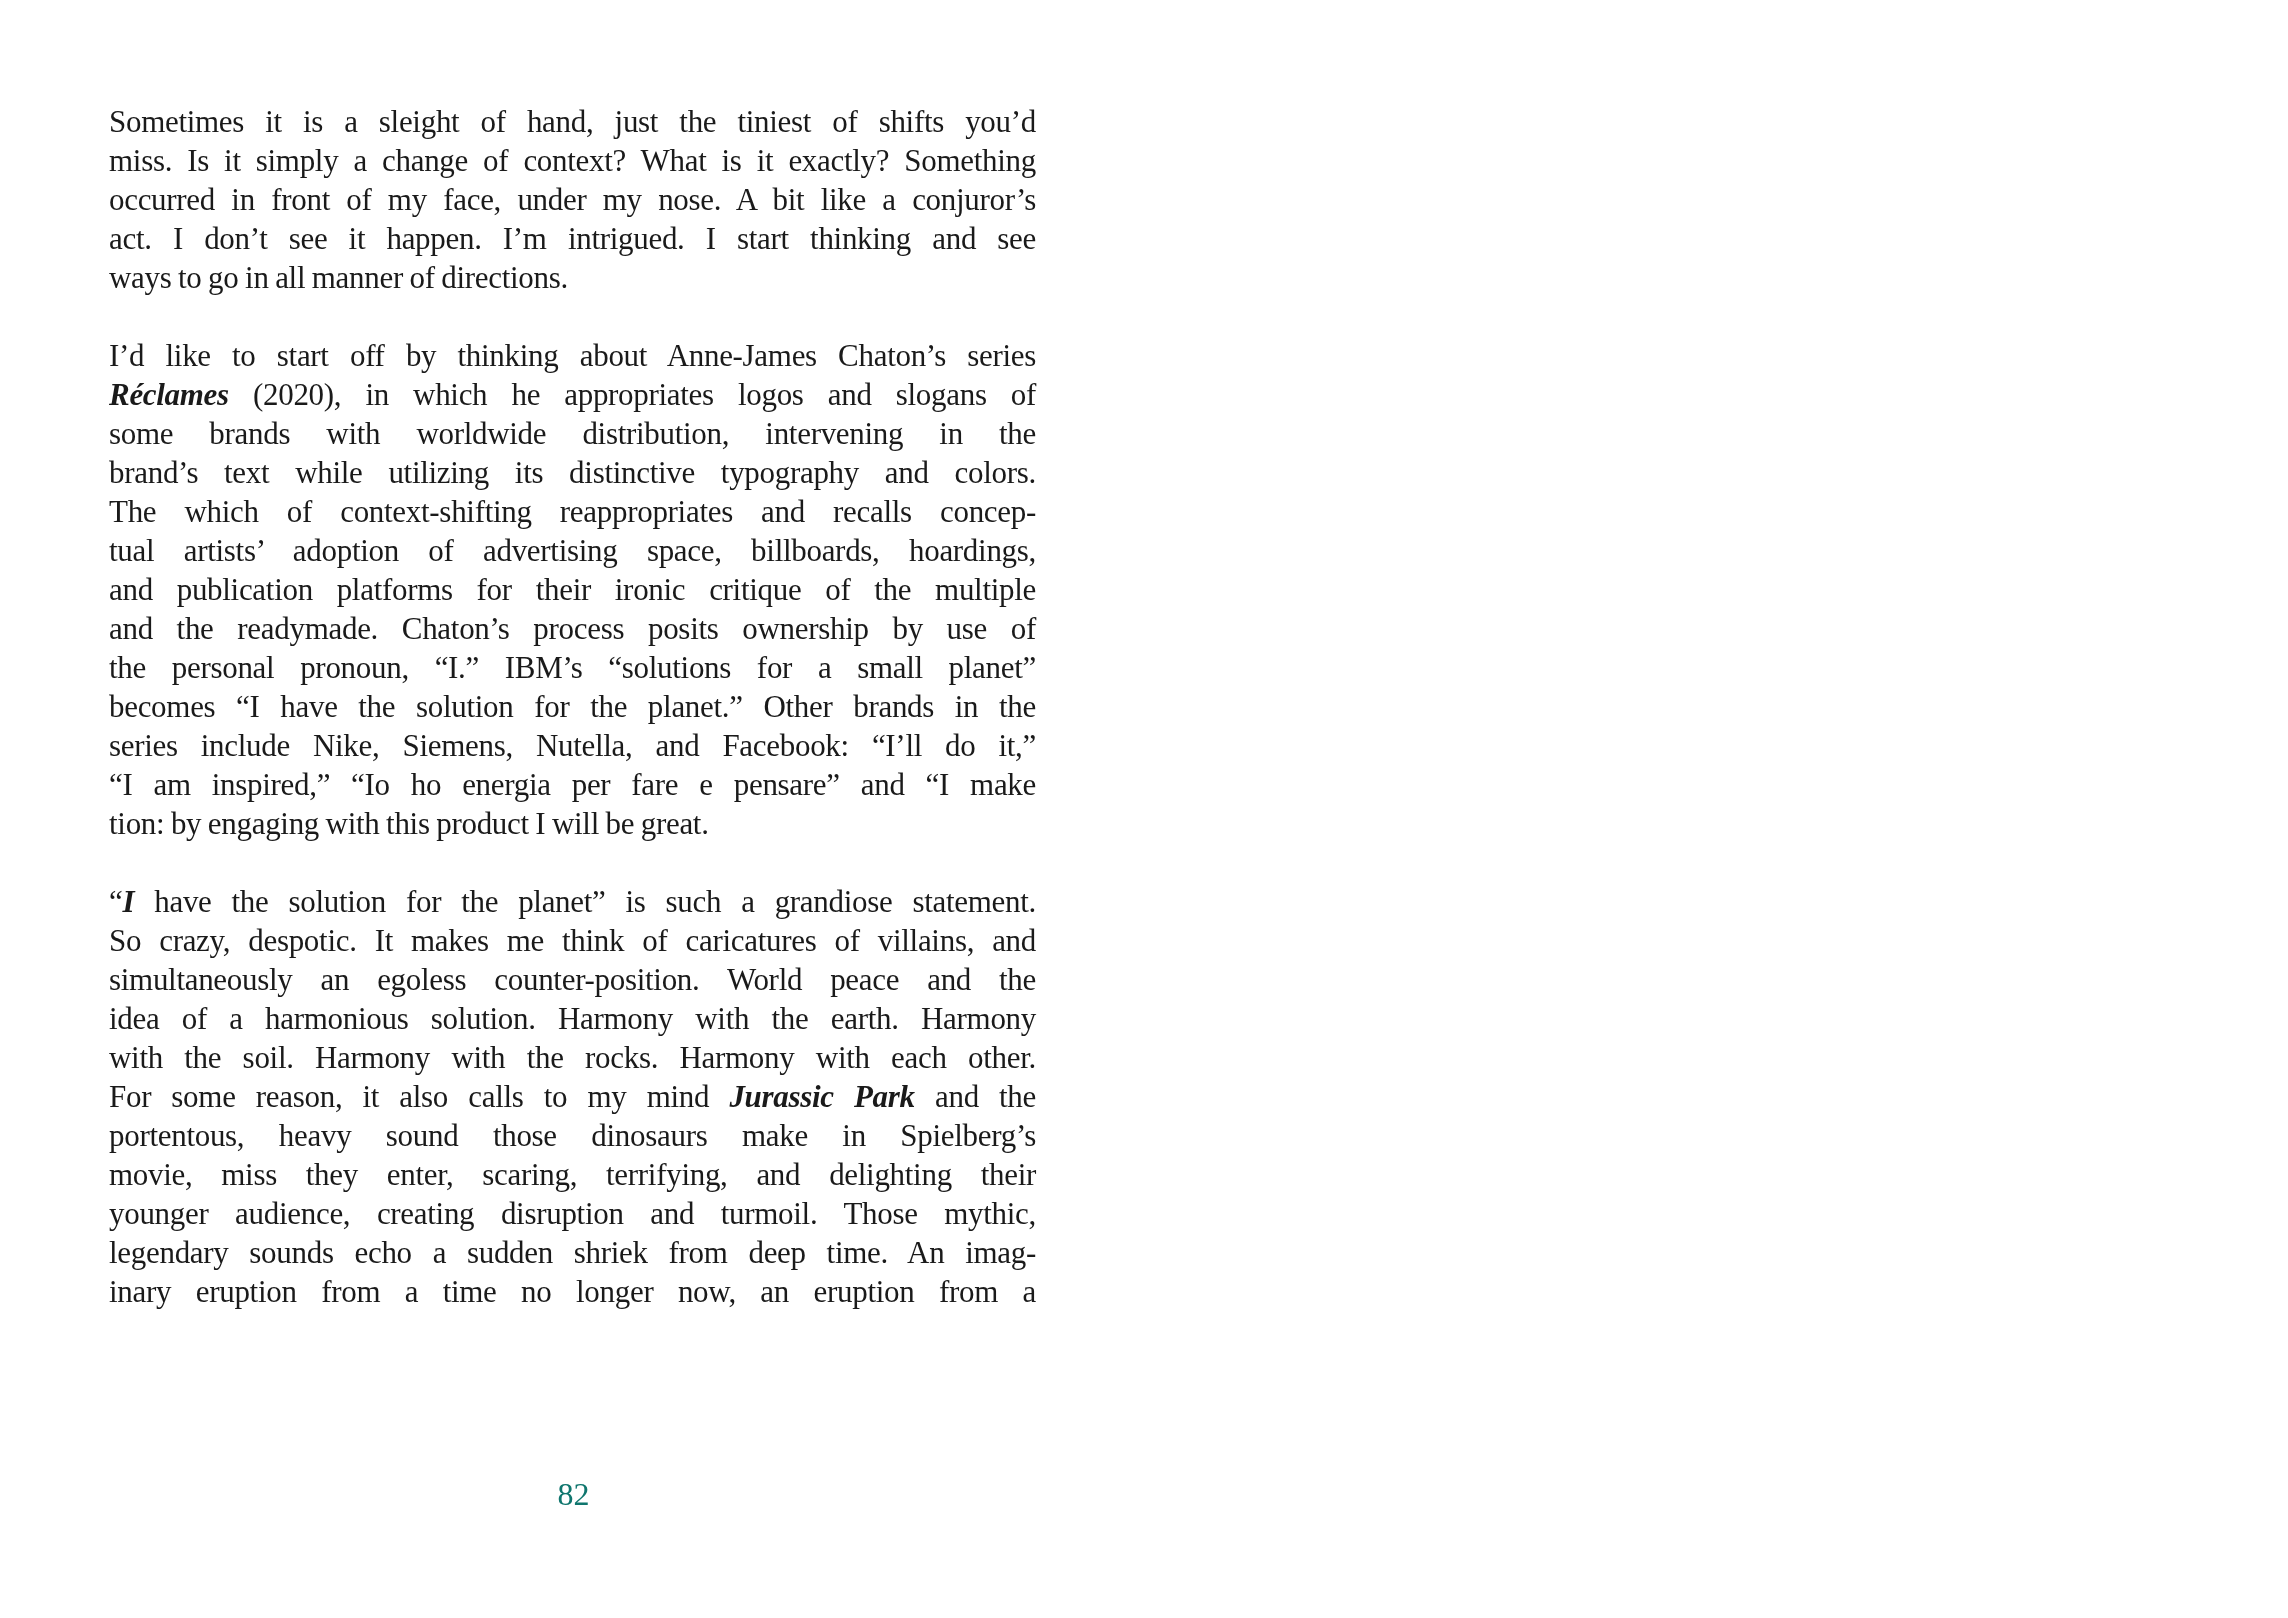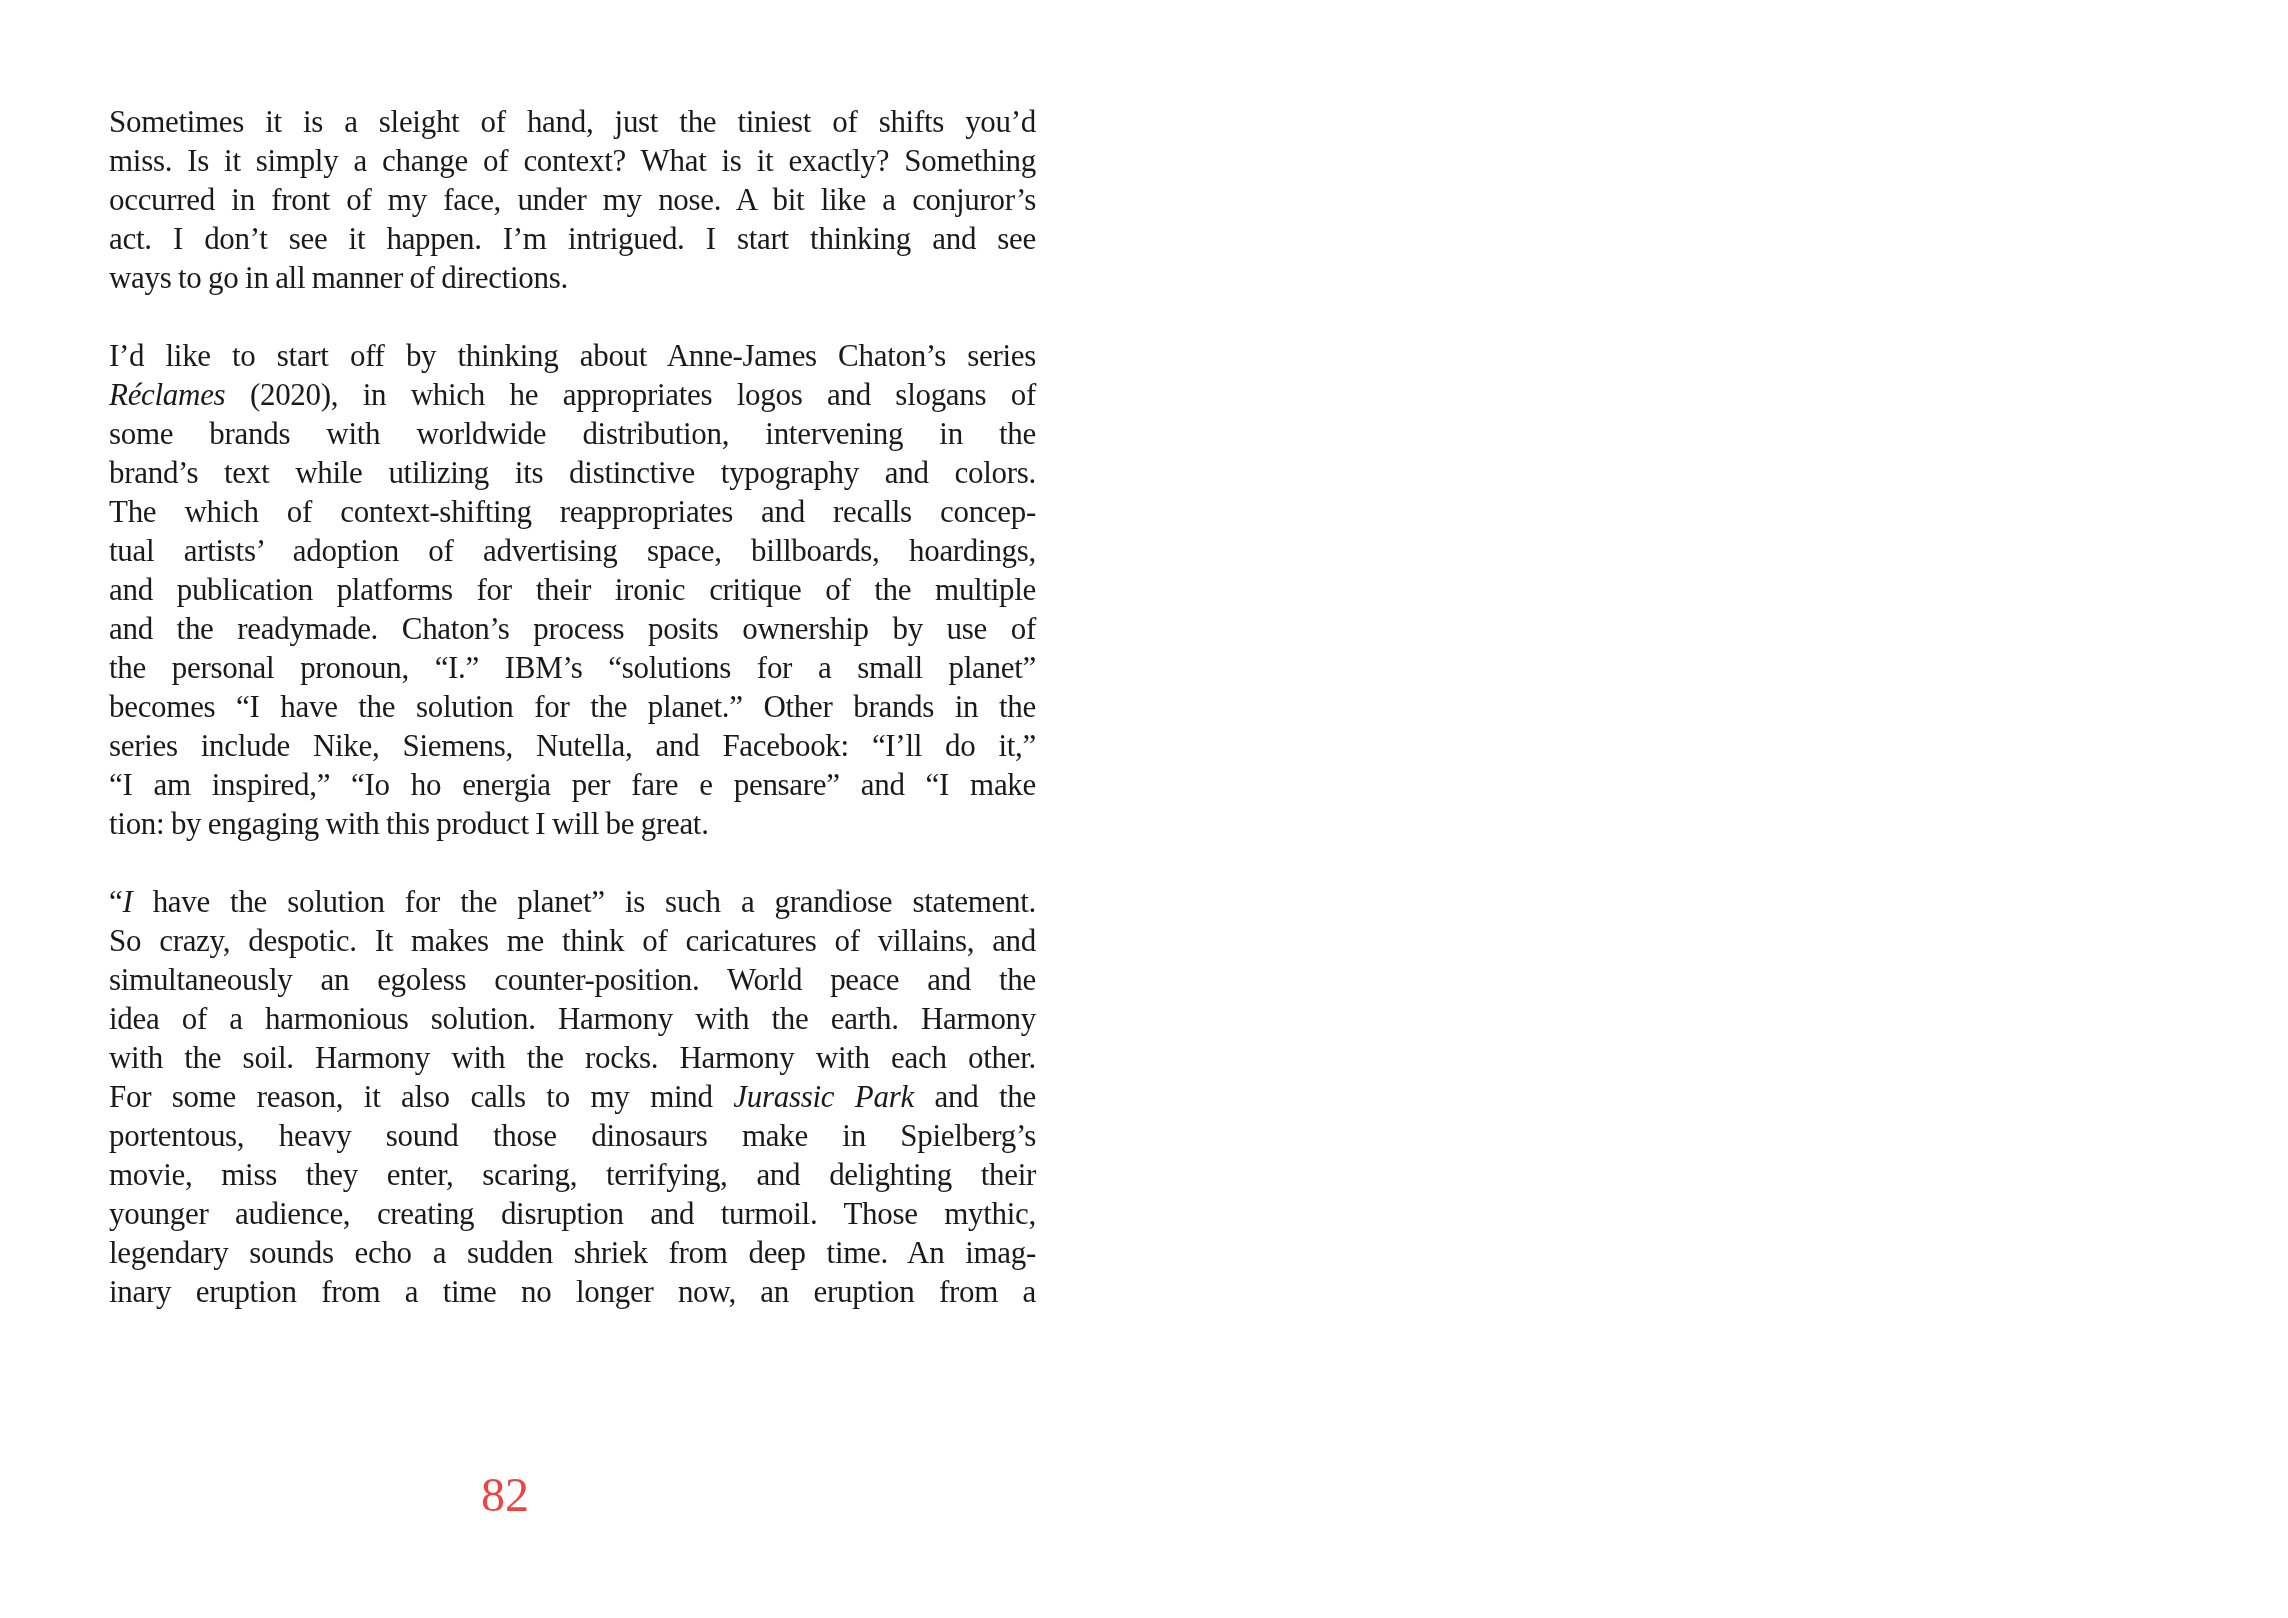--- a/index.html
+++ b/index.html
@@ -38,29 +38,29 @@
       text-align: justify;
       text-align-last: justify;
       white-space: nowrap;
       height: 39px;
       letter-spacing: -0.3px;
       word-spacing: -0.9px;
     }
     .line.last {
       text-align-last: left;
     }
-    em { font-style: italic; }
+    em { font-style: italic; font-weight: bold; }
     .page-number {
       position: absolute;
       top: 1467px;
       width: 185px;
-      text-align: left;
-      font-size: 48px;
+      text-align: center;
+      font-size: 32px;
       line-height: 55px;
-      color: #ef4444;
+      color: #0f766e;
     }
     .page-left .page-number { left: 481px; }
   </style>
 </head>
 <body>
 
 <div class="page page-left">
   <div class="text-block">
 
     <p class="para">

